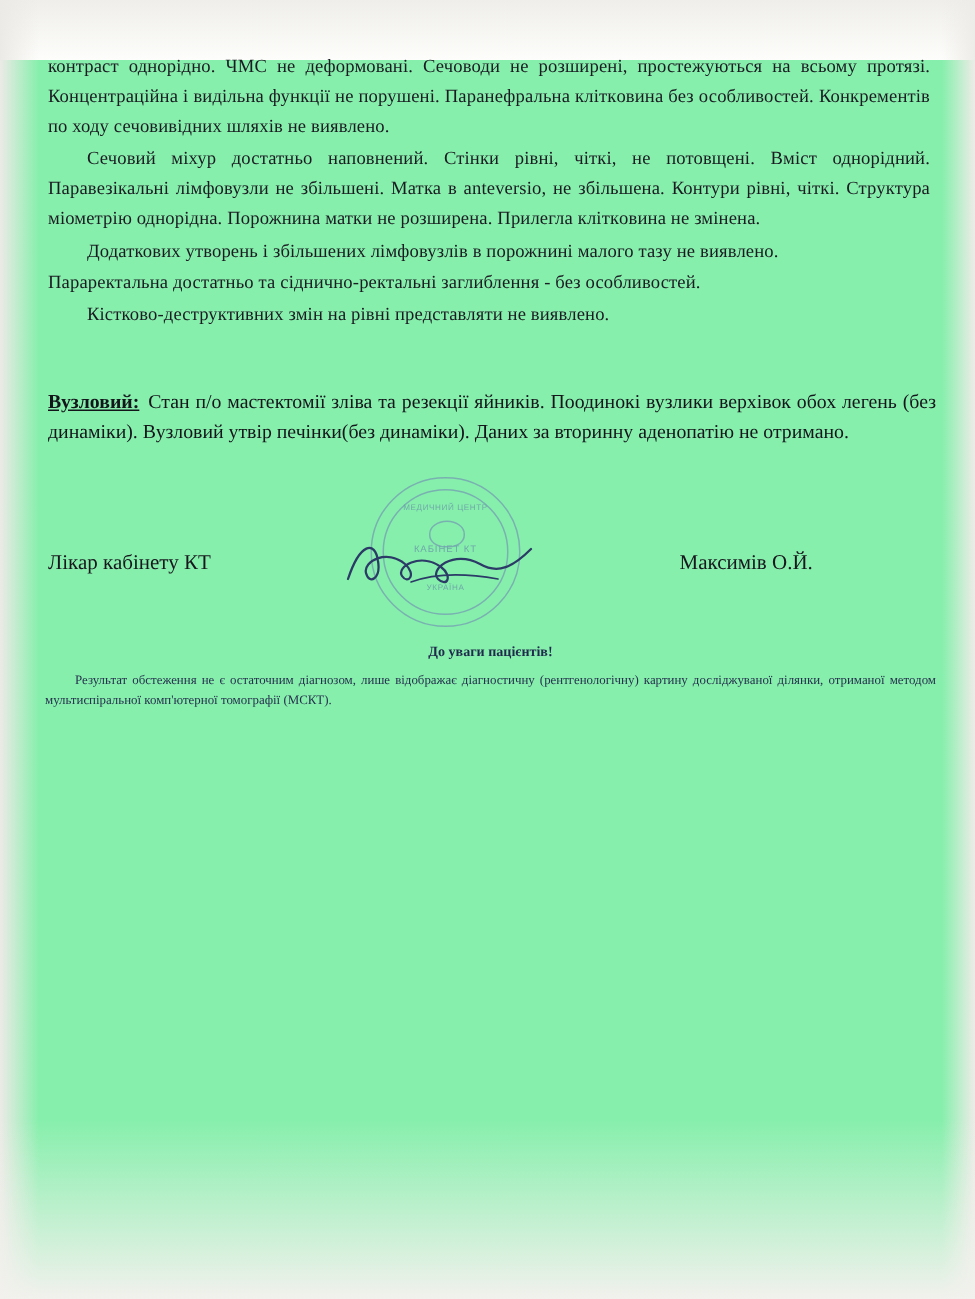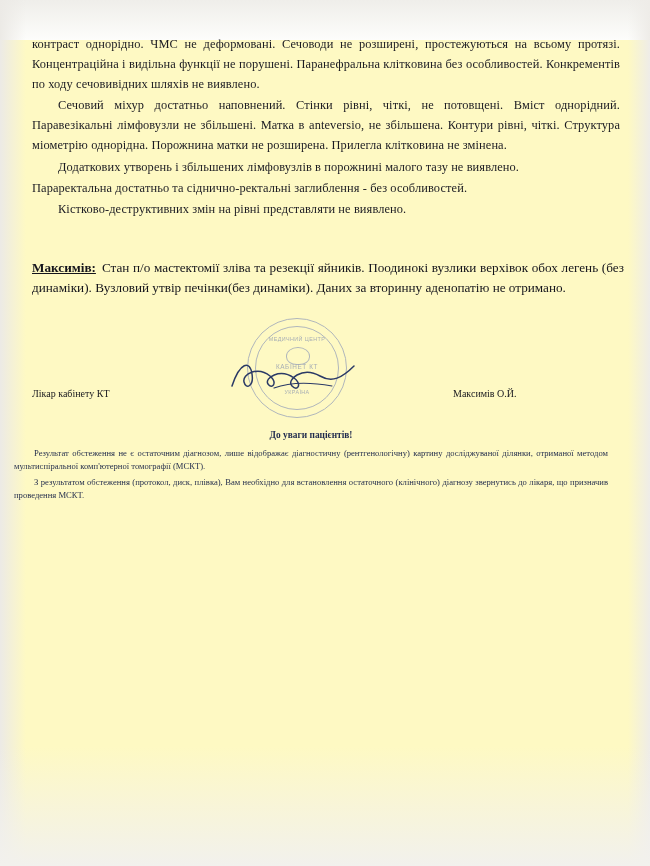--- a/index.html
+++ b/index.html
@@ -7,21 +7,21 @@
     padding: 0;
     background: #ffffff;
   }
   body {
     font-family: "Liberation Serif", serif;
   }
   .page {
     position: relative;
     width: 650px;
     height: 866px;
-    background: #fef9c3;
+    background: #86efac;
     overflow: hidden;
   }
   
   .scan-shade-top {
     position: absolute;
     left: 0; top: 0;
     width: 650px; height: 40px;
     background: linear-gradient(180deg, #efeeea 0%, #fdfdfb 100%);
     pointer-events: none;
   }
@@ -79,24 +79,24 @@
   .conclusion-label {
     font-weight: bold;
     text-decoration: underline;
     margin-right: 6px;
     white-space: nowrap;
   }
 
   .signature-row {
     position: absolute;
     left: 32px;
-    top: 388px;
+    top: 368px;
     width: 590px;
     height: 22px;
-    font-size: 10px;
+    font-size: 14px;
     color: #17171d;
   }
   .sig-left {
     position: absolute;
     left: 0; top: 0;
   }
   .sig-right {
     position: absolute;
     left: 409px; top: 0; margin-left: 12px;
   }
@@ -162,21 +162,21 @@
     position: absolute;
     left: 228px;
     top: 352px;
     width: 130px;
     height: 46px;
     pointer-events: none;
   }
 
   .notice {
     position: absolute;
-    left: 14px;
+    left: 30px;
     top: 428px;
     width: 594px;
     color: #26304e;
     font-size: 8.6px;
     line-height: 1.5;
     text-align: justify;
   }
   .notice-title {
     text-align: center;
     font-weight: bold;
@@ -201,21 +201,21 @@
 
   <div class="body-text">
     <p class="para noindent">контраст однорідно. ЧМС не деформовані. Сечоводи не розширені, простежуються на всьому протязі. Концентраційна і видільна функції не порушені. Паранефральна кліткoвина без особливостей. Конкрементів по ходу сечовивідних шляхів не виявлено.</p>
     <p class="para">Сечовий міхур достатньо наповнений. Стінки рівні, чіткі, не потовщені. Вміст однорідний. Паравезікальні лімфовузли не збільшені. Матка в anteversio, не збільшена. Контури рівні, чіткі. Структура міометрію однорідна. Порожнина матки не розширена. Прилегла кліткoвина не змінена.</p>
     <p class="para">Додаткових утворень і збільшених лімфовузлів в порожнині малого тазу не виявлено.</p>
     <p class="para noindent">Параректальна достатньо та сіднично-ректальні заглиблення - без особливостей.</p>
     <p class="para">Кістково-деструктивних змін на рівні представляти не виявлено.</p>
   </div>
 
   <div class="conclusion-block">
-    <span class="conclusion-label">Максимів:</span><span>Стан п/о мастектомії зліва та резекції яйників. Поодинокі вузлики верхівок обох легень (без динаміки). Вузловий утвір печінки(без динаміки). Даних за вторинну аденопатію не отримано.</span>
+    <span class="conclusion-label">Вузловий:</span><span>Стан п/о мастектомії зліва та резекції яйників. Поодинокі вузлики верхівок обох легень (без динаміки). Вузловий утвір печінки(без динаміки). Даних за вторинну аденопатію не отримано.</span>
   </div>
 
   <div class="stamp">
     <div class="stamp-emblem"></div>
     <div class="stamp-text-top">МЕДИЧНИЙ ЦЕНТР</div>
     <div class="stamp-text-mid">КАБІНЕТ КТ</div>
     <div class="stamp-text-bot">УКРАЇНА</div>
   </div>
 
   <svg class="handsign" viewBox="0 0 130 46">
@@ -224,16 +224,15 @@
   </svg>
 
   <div class="signature-row">
     <span class="sig-left">Лікар кабінету  КТ</span>
     <span class="sig-right">Максимів О.Й.</span>
   </div>
 
   <div class="notice">
     <div class="notice-title">До уваги пацієнтів!</div>
     <p>Результат обстеження не є остаточним діагнозом, лише відображає діагностичну (рентгенологічну) картину досліджуваної ділянки, отриманої методом мультиспіральної комп'ютерної томографії (МСКТ).</p>
-    <p>З результатом обстеження (протокол, диск, плівка), Вам необхідно для встановлення остаточного (клінічного) діагнозу звернутись до лікаря, що призначив проведення МСКТ.</p>
   </div>
 
 </div>
 
 </body></html>

